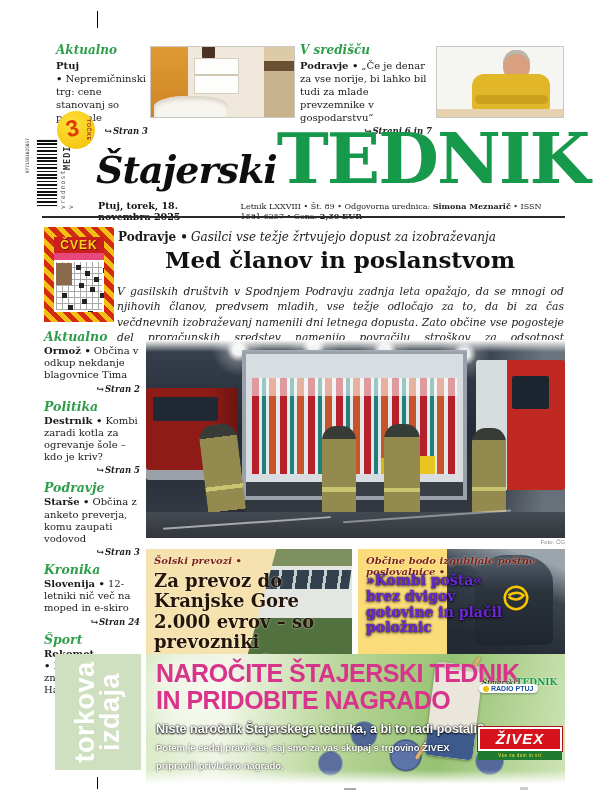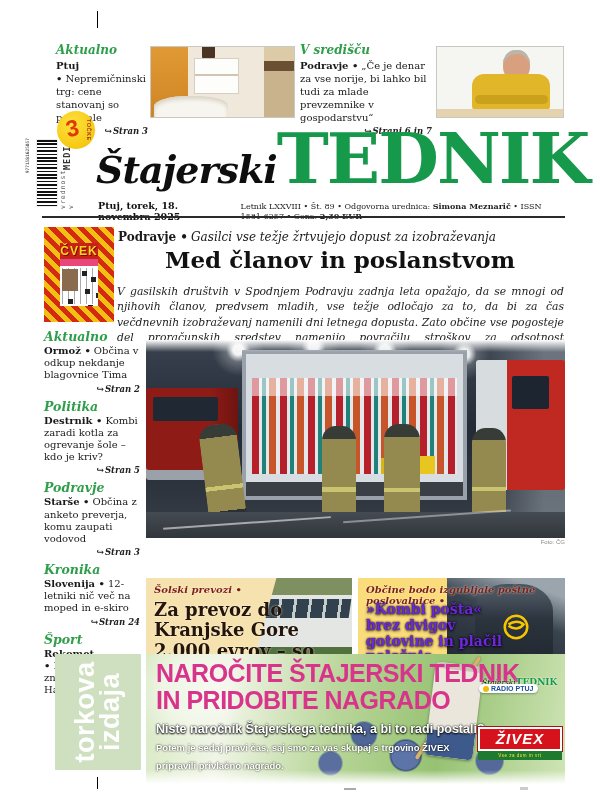--- a/index.html
+++ b/index.html
@@ -67,21 +67,21 @@
   .mt-italic { font-style:italic; font-weight:600; font-size:38px; letter-spacing:-1px; color:#0e0e0e; }
   .mt-bold { font-weight:bold; font-size:70px; letter-spacing:-2px; color:#16994a; }
 
   .dateline-row { position:absolute; left:98px; top:200px; width:467px; display:flex; gap:16px; align-items:baseline; }
   .dl-date { font-size:9.5px; font-weight:bold; color:#111; }
   .dl-meta { font-size:8px; color:#222; }
   .dl-meta b { font-weight:bold; }
   .rule { position:absolute; left:42px; top:216px; width:523px; height:1.5px; background:#2a2a2a; }
 
   
-  .cvek { position:absolute; left:44px; top:227px; width:70px; height:95px; padding:16px;
+  .cvek { position:absolute; left:44px; top:227px; width:70px; height:95px; padding:10px;
           background:repeating-linear-gradient(45deg,#d42a12 0 5px,#f2c012 5px 10px); box-sizing:border-box; }
   .cvek-inner { position:relative; width:100%; height:100%; background:#fff; overflow:hidden; }
   .cvek-title { background:#c8201a; color:#ffd21e; font-family:"Liberation Sans",sans-serif;
                 font-weight:bold; font-size:12px; text-align:center; letter-spacing:1px;
                 text-shadow:1px 1px 0 #7a0c08; height:16px; line-height:16px; }
   .cvek-sub { background:#e8477b; height:7px; }
   .cvek-photo { position:absolute; left:2px; top:26px; width:16px; height:22px; background:#8a6b4e; }
   .cvek-grid { position:absolute; left:2px; top:25px; right:2px; bottom:2px; background:#fff;
      background-image:repeating-linear-gradient(0deg,#aaa 0 0.5px,transparent 0.5px 6px),
                       repeating-linear-gradient(90deg,#aaa 0 0.5px,transparent 0.5px 6px); }
@@ -141,21 +141,21 @@
   .ff3 { left:238px; top:84px; width:36px; height:110px; }
   .ff4 { left:326px; top:88px; height:102px; }
   .road { position:absolute; left:0; bottom:0; width:100%; height:26px;
      background:linear-gradient(180deg,#454b52,#31363c); }
   .road::before { content:""; position:absolute; left:4%; top:40%; width:40%; height:2px;
      background:rgba(255,255,255,0.55); transform:rotate(-4deg); box-shadow:180px 6px rgba(255,255,255,0.4); }
   .credit { position:absolute; left:146px; top:539px; width:419px; text-align:right;
             font-family:"Liberation Sans",sans-serif; font-size:6px; color:#8a8a8a; }
 
   
-  .tbox { position:absolute; top:549px; height:119px; overflow:hidden;margin-top:29px; }
+  .tbox { position:absolute; top:549px; height:119px; overflow:hidden; }
   .tbox1 { left:146px; width:206px; background:#f6e2ae; }
   .tbox2 { left:358px; width:207px; background:#fbdc7a; }
   .bus-photo { position:absolute; right:0; top:0; width:108px; height:100%;
      clip-path:polygon(30% 0, 100% 0, 100% 100%, 0 100%);
      background:linear-gradient(180deg,#7e9060 0 14%,#e3e6e2 14% 58%,#51713f 58% 100%); }
   .bus-win { position:absolute; left:20%; top:18%; width:78%; height:16%;
      background:repeating-linear-gradient(90deg,#31424e 0 12px,#c5cecd 12px 15px); transform:skewX(-8deg); }
   .box-kicker { position:absolute; left:8px; top:6px; font-weight:bold; font-style:italic;
      font-size:10px; color:#7c1f12; text-shadow:0 0 2px rgba(255,255,255,0.85); }
   .tbox2 .box-kicker { font-size:10px; width:200px; }

